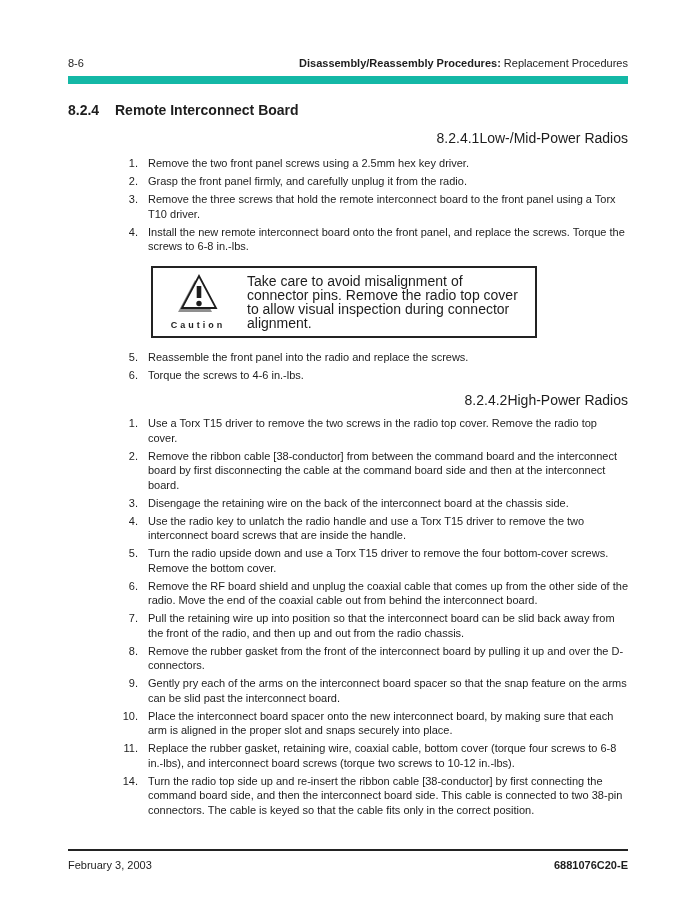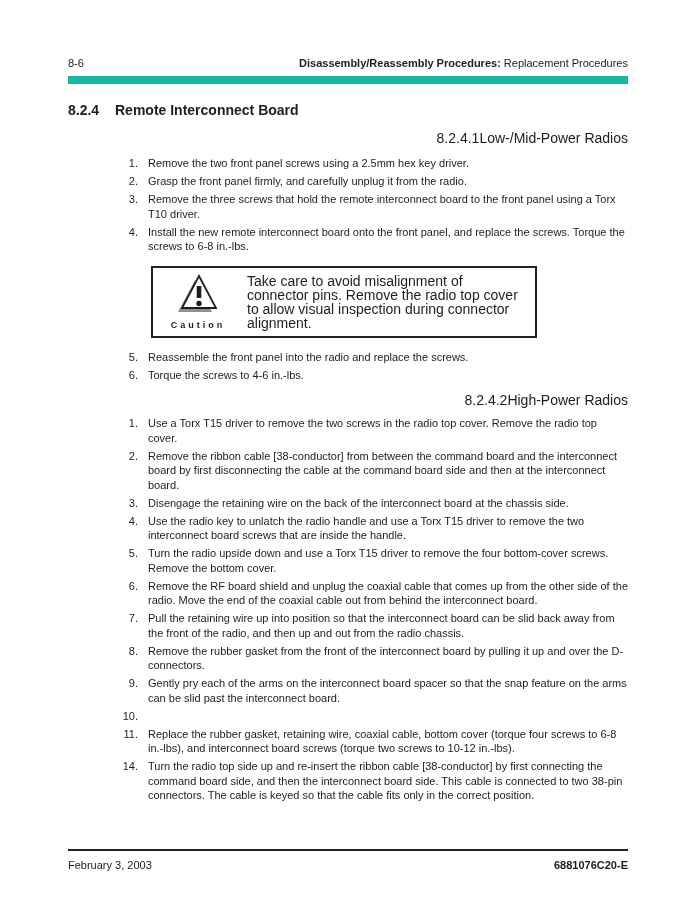--- a/index.html
+++ b/index.html
@@ -166,20 +166,21 @@
       <li>
         <span class="num">8.</span>
         <span class="txt">Remove the rubber gasket from the front of the interconnect board by pulling it up and over the D-connectors.</span>
       </li>
       <li>
         <span class="num">9.</span>
         <span class="txt">Gently pry each of the arms on the interconnect board spacer so that the snap feature on the arms can be slid past the interconnect board.</span>
       </li>
       <li>
         <span class="num">10.</span>
+        <span class="txt">Place the interconnect board spacer onto the new interconnect board, by making sure that each arm is aligned in the proper slot and snaps securely into place.</span>
       </li>
       <li>
         <span class="num">11.</span>
         <span class="txt">Replace the rubber gasket, retaining wire, coaxial cable, bottom cover (torque four screws to 6-8 in.-lbs), and interconnect board screws (torque two screws to 10-12 in.-lbs).</span>
       </li>
       <li>
         <span class="num">14.</span>
         <span class="txt">Turn the radio top side up and re-insert the ribbon cable [38-conductor] by first connecting the command board side, and then the interconnect board side. This cable is connected to two 38-pin connectors. The cable is keyed so that the cable fits only in the correct position.</span>
       </li>
     </ol>

